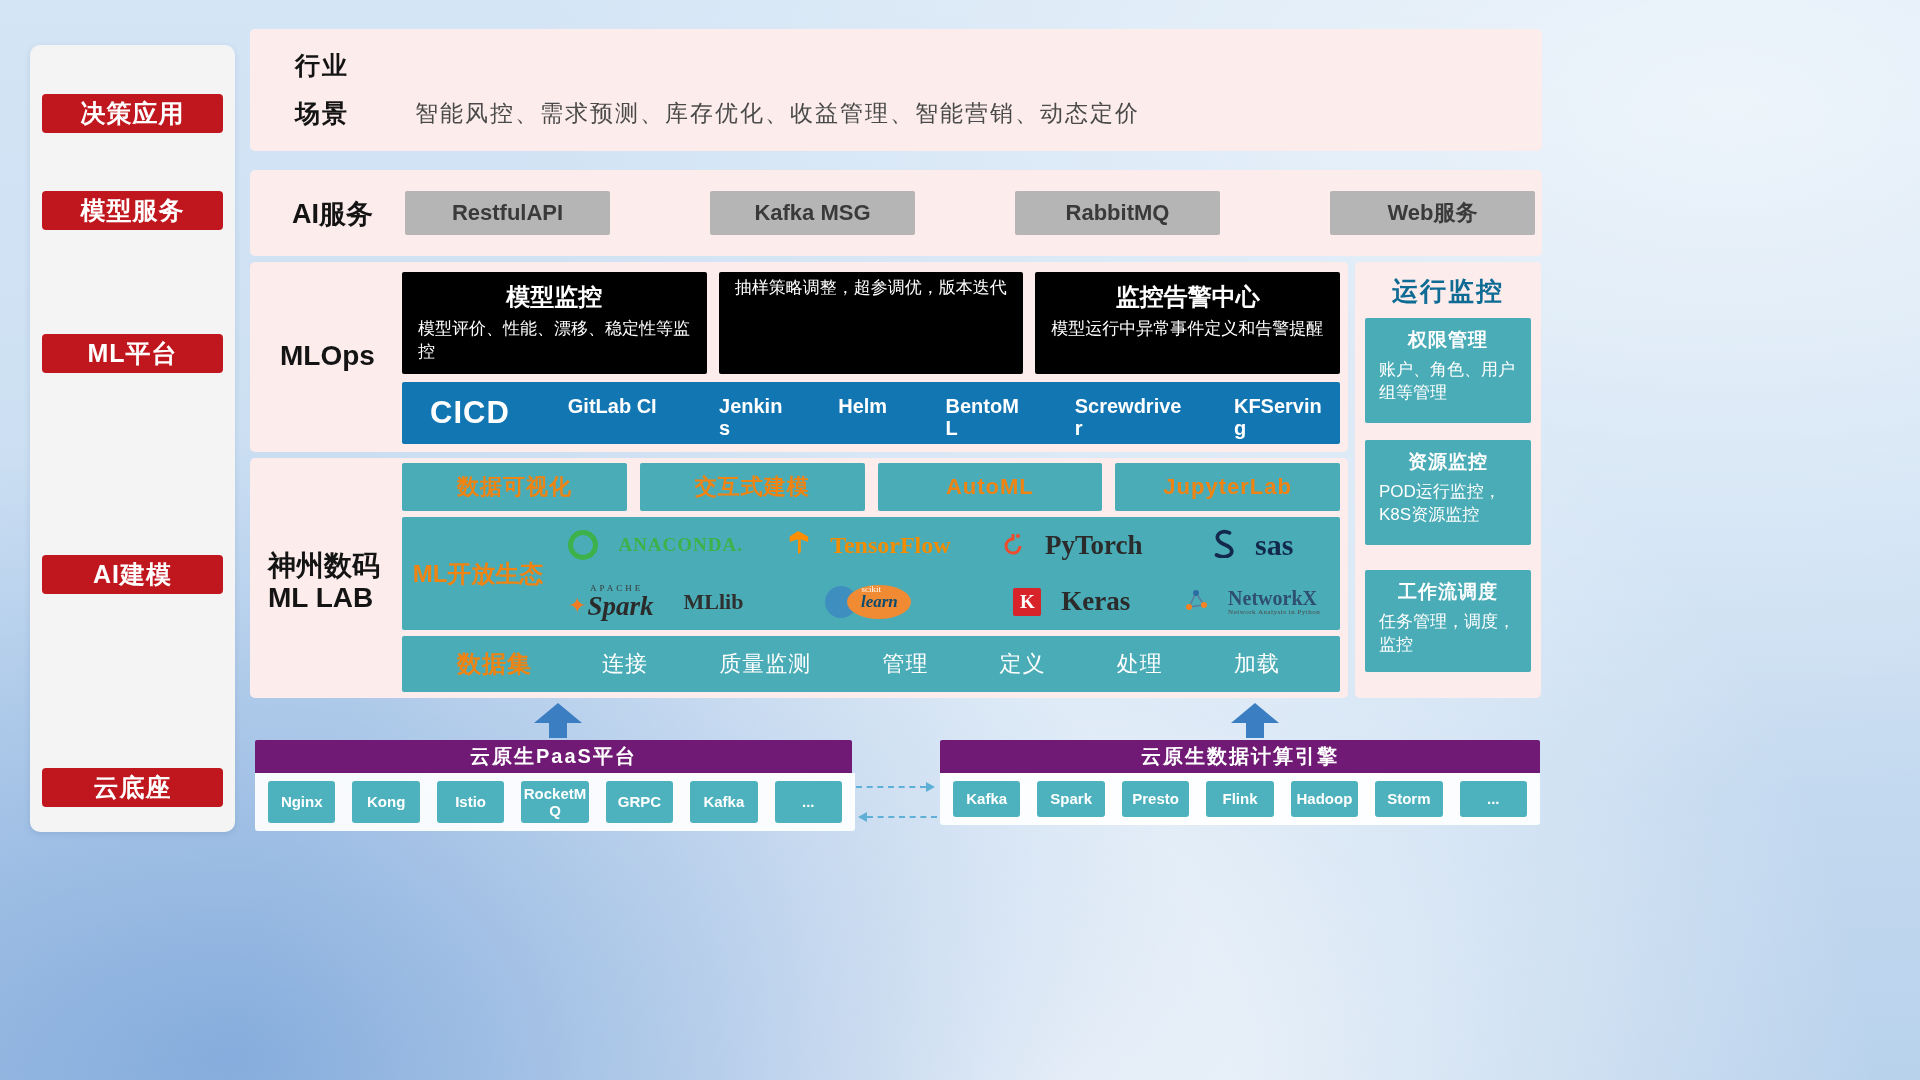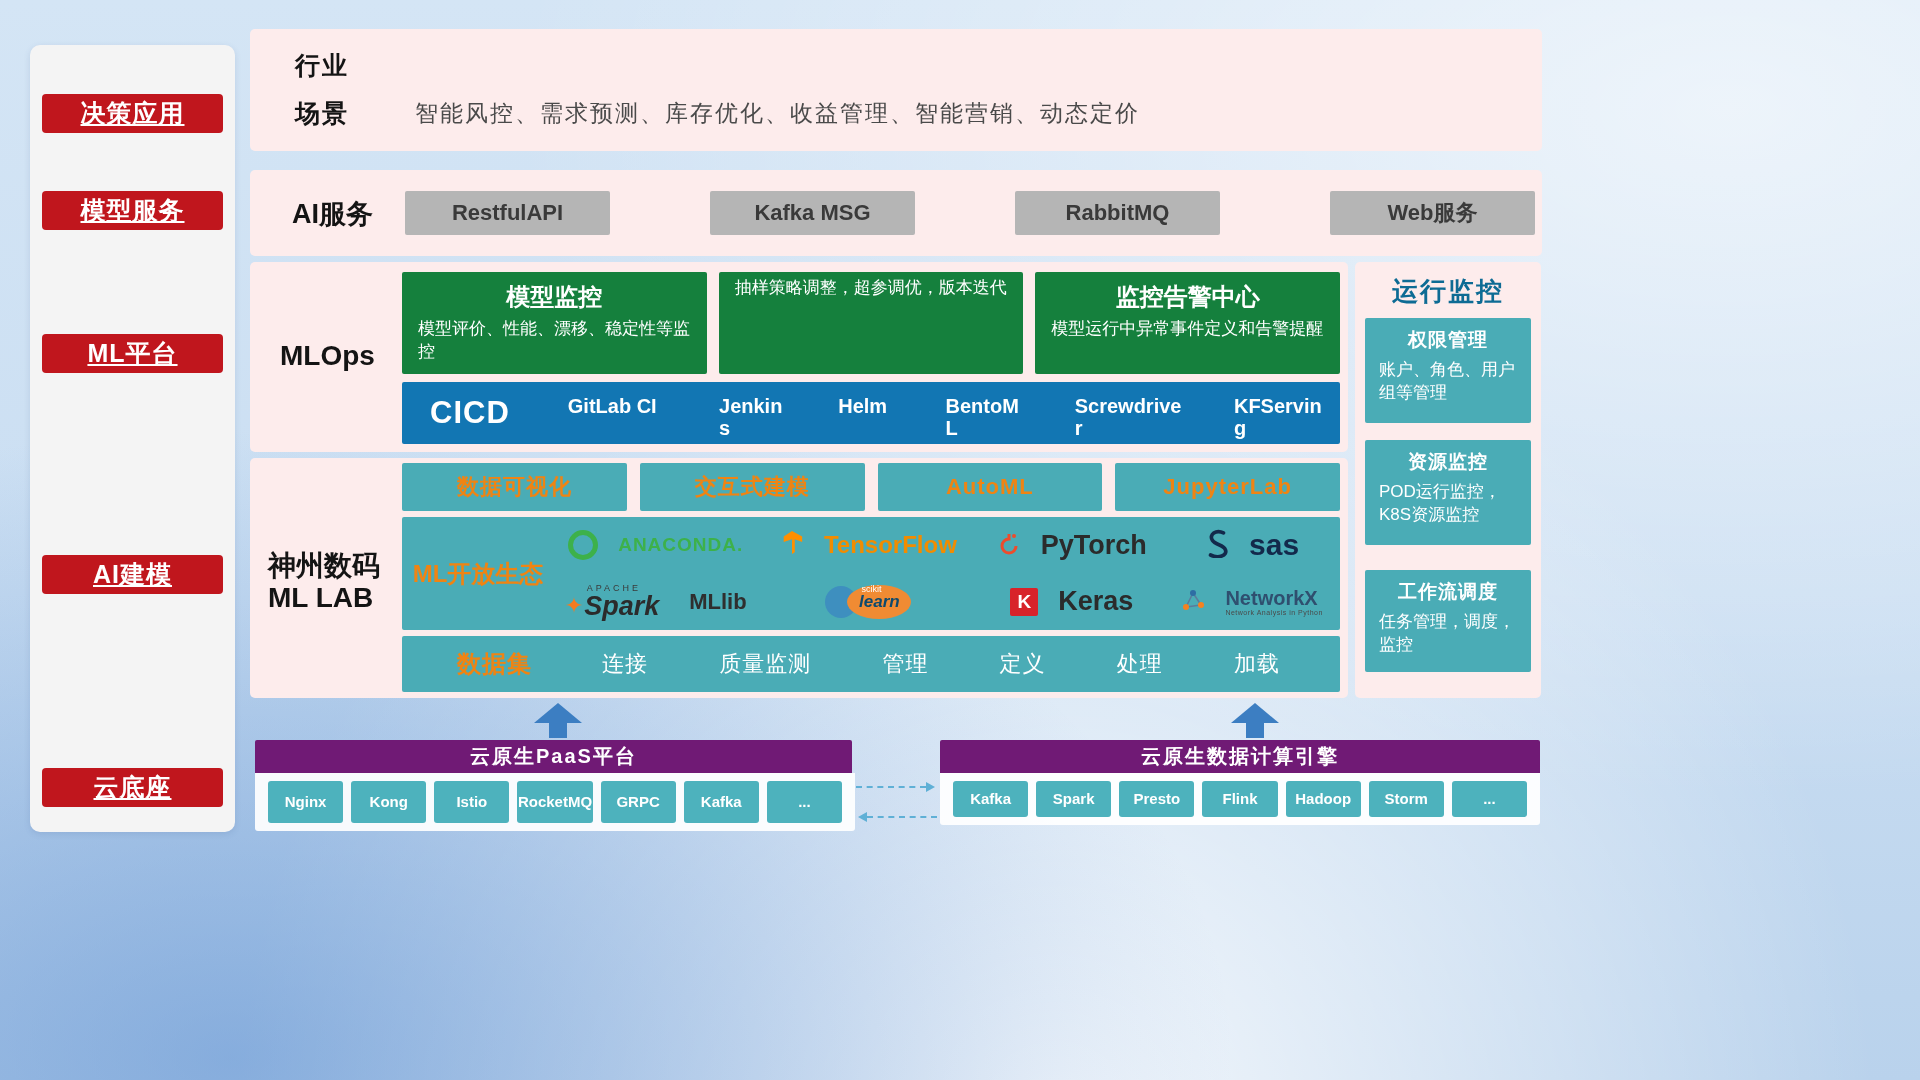--- a/index.html
+++ b/index.html
@@ -12,56 +12,56 @@
       radial-gradient(ellipse at 90% 10%, rgba(255,255,255,0.6), transparent 50%),
       linear-gradient(180deg,#d4e5f5 0%,#cadef2 55%,#b9d2ec 100%);
   }
   .canvas{position:relative;width:1920px;height:1080px;}
 
   
   .sidebar{position:absolute;left:30px;top:45px;width:205px;height:787px;
     background:#f4f4f4;border-radius:10px;box-shadow:0 2px 6px rgba(60,90,140,.15);}
   .red-btn{position:absolute;left:12px;width:181px;height:39px;background:#c0161d;color:#fff;
     font-weight:bold;font-size:25px;display:flex;align-items:center;justify-content:center;
-    border-radius:4px;letter-spacing:1px;text-decoration:underline;}
+    border-radius:4px;letter-spacing:1px;}
 
   
   .panel{position:absolute;background:#fdecec;border-radius:5px;}
 
   
   .ind-row{position:absolute;left:45px;right:20px;display:flex;align-items:center;}
   .ind-label{width:120px;font-size:25px;font-weight:bold;color:#141414;letter-spacing:2px;}
   .ind-text{font-size:23px;color:#4a4a4a;letter-spacing:2px;}
 
   .panel-label{position:absolute;font-weight:bold;color:#141414;}
 
   .gray-btn{position:absolute;top:21px;width:205px;height:44px;background:#b5b5b5;color:#3a3a3a;
     font-size:22px;font-weight:bold;display:flex;align-items:center;justify-content:center;border-radius:2px;}
 
   
   .mlops-cards{position:absolute;left:152px;top:10px;width:938px;height:102px;display:flex;gap:12px;}
-  .blue-card{flex:1;background:#15803d;border-radius:2px;color:#fff;}
+  .blue-card{flex:1;background:#000000;border-radius:2px;color:#fff;}
   .bc-title{text-align:center;font-size:24px;font-weight:bold;margin-top:9px;}
   .bc-desc{font-size:17px;line-height:1.35;padding:5px 14px 0 16px;}
   .cicd-bar{position:absolute;left:152px;top:120px;width:938px;height:62px;background:#1276b3;
     border-radius:2px;color:#fff;display:flex;padding-left:28px;box-sizing:border-box;overflow:hidden;}
   .cicd-title{align-self:center;font-size:31px;font-weight:bold;letter-spacing:1px;}
   .cicd-items{flex:1;display:flex;justify-content:space-between;padding:13px 16px 7px 58px;}
   .ci{font-size:20px;font-weight:bold;word-break:break-all;line-height:1.1;}
   .w-gitlab{width:100px}.w-jenkins{width:68px}.w-helm{width:56px}.w-bentoml{width:78px}.w-screw{width:108px}.w-kfs{width:90px}
 
   
   .mllab-label{position:absolute;left:18px;top:92px;width:135px;font-size:28px;font-weight:bold;color:#141414;line-height:1.15;}
   .tool-row{position:absolute;left:152px;top:5px;width:938px;height:48px;display:flex;gap:13px;}
   .tool-box{flex:1;background:#4aacb6;border-radius:2px;color:#ef8413;font-size:22px;font-weight:bold;
     display:flex;align-items:center;justify-content:center;letter-spacing:1px;}
   .eco-box{position:absolute;left:152px;top:59px;width:938px;height:113px;background:#4aacb6;border-radius:2px;display:flex;}
   .eco-title{width:152px;align-self:center;text-align:center;color:#ef8413;font-size:24px;font-weight:bold;}
   .eco-grid{flex:1;display:grid;grid-template-columns:1.1fr 1.2fr 1fr 0.95fr;grid-template-rows:1fr 1fr;align-items:center;}
-  .cell{display:flex;align-items:center;justify-content:center;gap:20px;}
+  .cell{display:flex;align-items:center;justify-content:center;gap:20px;font-family:Liberation Serif, serif;}
 
   .ana-ring{width:20px;height:20px;border:5px solid #3db14a;border-radius:50%;display:inline-block;}
   .ana-text{color:#3db14a;font-size:19px;font-weight:bold;letter-spacing:1px;}
   .tf-text{color:#f28c00;font-size:24px;font-weight:bold;}
   .pt-text{color:#2b2b2b;font-size:27px;font-weight:bold;}
   .sas-text{color:#13294b;font-size:30px;font-weight:bold;}
   .spark-wrap{display:flex;flex-direction:column;align-items:flex-start;line-height:1;}
   .apache{font-size:9px;letter-spacing:3px;color:#3a3a3a;margin-left:22px;}
   .spark-main{display:flex;align-items:center;}
   .spark-star{color:#f47b20;font-size:22px;margin-right:1px;}
@@ -88,21 +88,21 @@
   
   .mon-title{position:absolute;top:12px;left:0;right:0;text-align:center;font-size:26px;font-weight:bold;color:#0d6b94;letter-spacing:2px;}
   .mon-card{position:absolute;left:10px;width:166px;background:#4aacb6;border-radius:2px;color:#fff;}
   .mc-title{text-align:center;font-size:19px;font-weight:bold;padding-top:9px;letter-spacing:1px;}
   .mc-desc{font-size:17px;line-height:1.35;padding:6px 12px 0 14px;}
 
   
   .cloud-header{position:absolute;height:33px;background:#701a75;color:#fff;font-size:20px;font-weight:bold;
     display:flex;align-items:center;justify-content:center;letter-spacing:2px;border-radius:2px 2px 0 0;}
   .cloud-strip{position:absolute;background:rgba(255,255,255,0.92);display:flex;align-items:center;
-    gap:8px;padding:0 13px;box-sizing:border-box;border-radius:0 0 3px 3px;}
+    gap:17px;padding:0 13px;box-sizing:border-box;border-radius:0 0 3px 3px;}
   .cloud-btn{flex:1;background:#4db2bd;color:#fff;font-size:15px;font-weight:bold;border-radius:3px;
     display:flex;align-items:center;justify-content:center;text-align:center;word-break:break-all;line-height:1.15;}
   .h42{height:42px}.h36{height:36px}
 
   
   .up-arrow{position:absolute;width:48px;}
   .up-tri{width:0;height:0;border-left:24px solid transparent;border-right:24px solid transparent;border-bottom:20px solid #3c7ec2;}
   .up-stem{width:18px;height:15px;background:#3c7ec2;margin:0 auto;}
   .dash-arrow{position:absolute;display:flex;align-items:center;}
   .dash-line{border-top:2px dashed #5fb0d6;width:70px;}

